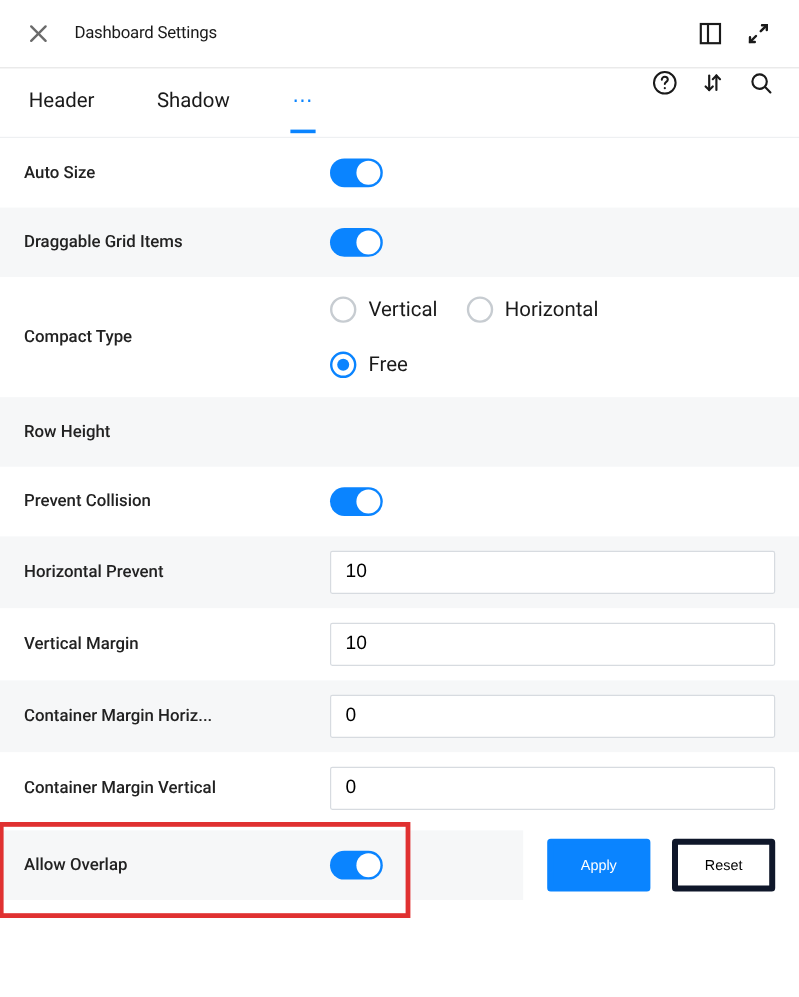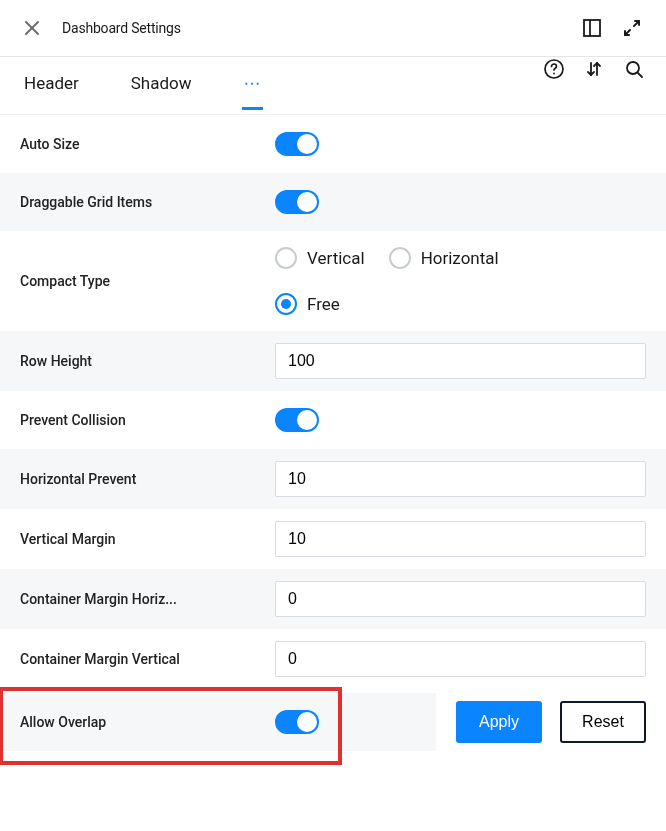--- a/index.html
+++ b/index.html
@@ -109,22 +109,22 @@
       position: relative;
     }
     .highlight-box::before {
       content:""; position:absolute; inset: -2px 0 -2px -2px;
       border: 4px solid #e03131; pointer-events:none;
       width: 335px; height: calc(100% + 4px);
       top:-2px; left:-1px;
     }
     .btn {
       min-width: 86px; padding: 10px 20px;
-      border: 2px solid #0f172a; background:#fff;
-      font-size: 16px; border-radius: 3px; cursor: pointer;
+      border: 5px solid #0f172a; background:#fff;
+      font-size: 12px; border-radius: 3px; cursor: pointer;
     }
     .btn.primary { background:#0a84ff; color:#fff; border-color:#0a84ff; }
 
     .content-wrap {
       display:flex; flex-direction:column;
     }
     .last-row-wrap {
       position: relative;
       display:flex; align-items:center;
     }
@@ -233,23 +233,20 @@
         </label>
         <label class="radio checked" style="width:100%;">
           <span class="circ"></span>
           <span>Free</span>
         </label>
       </div>
     </div>
 
     <div class="row alt">
       <div class="label">Row Height</div>
-      <div class="control">
-        <input class="input" value="100" style="">
-      </div>
     </div>
 
     <div class="row">
       <div class="label">Prevent Collision</div>
       <div class="control">
         <div class="toggle on">
             <div class="knob"></div>
           </div>
       </div>
     </div>

